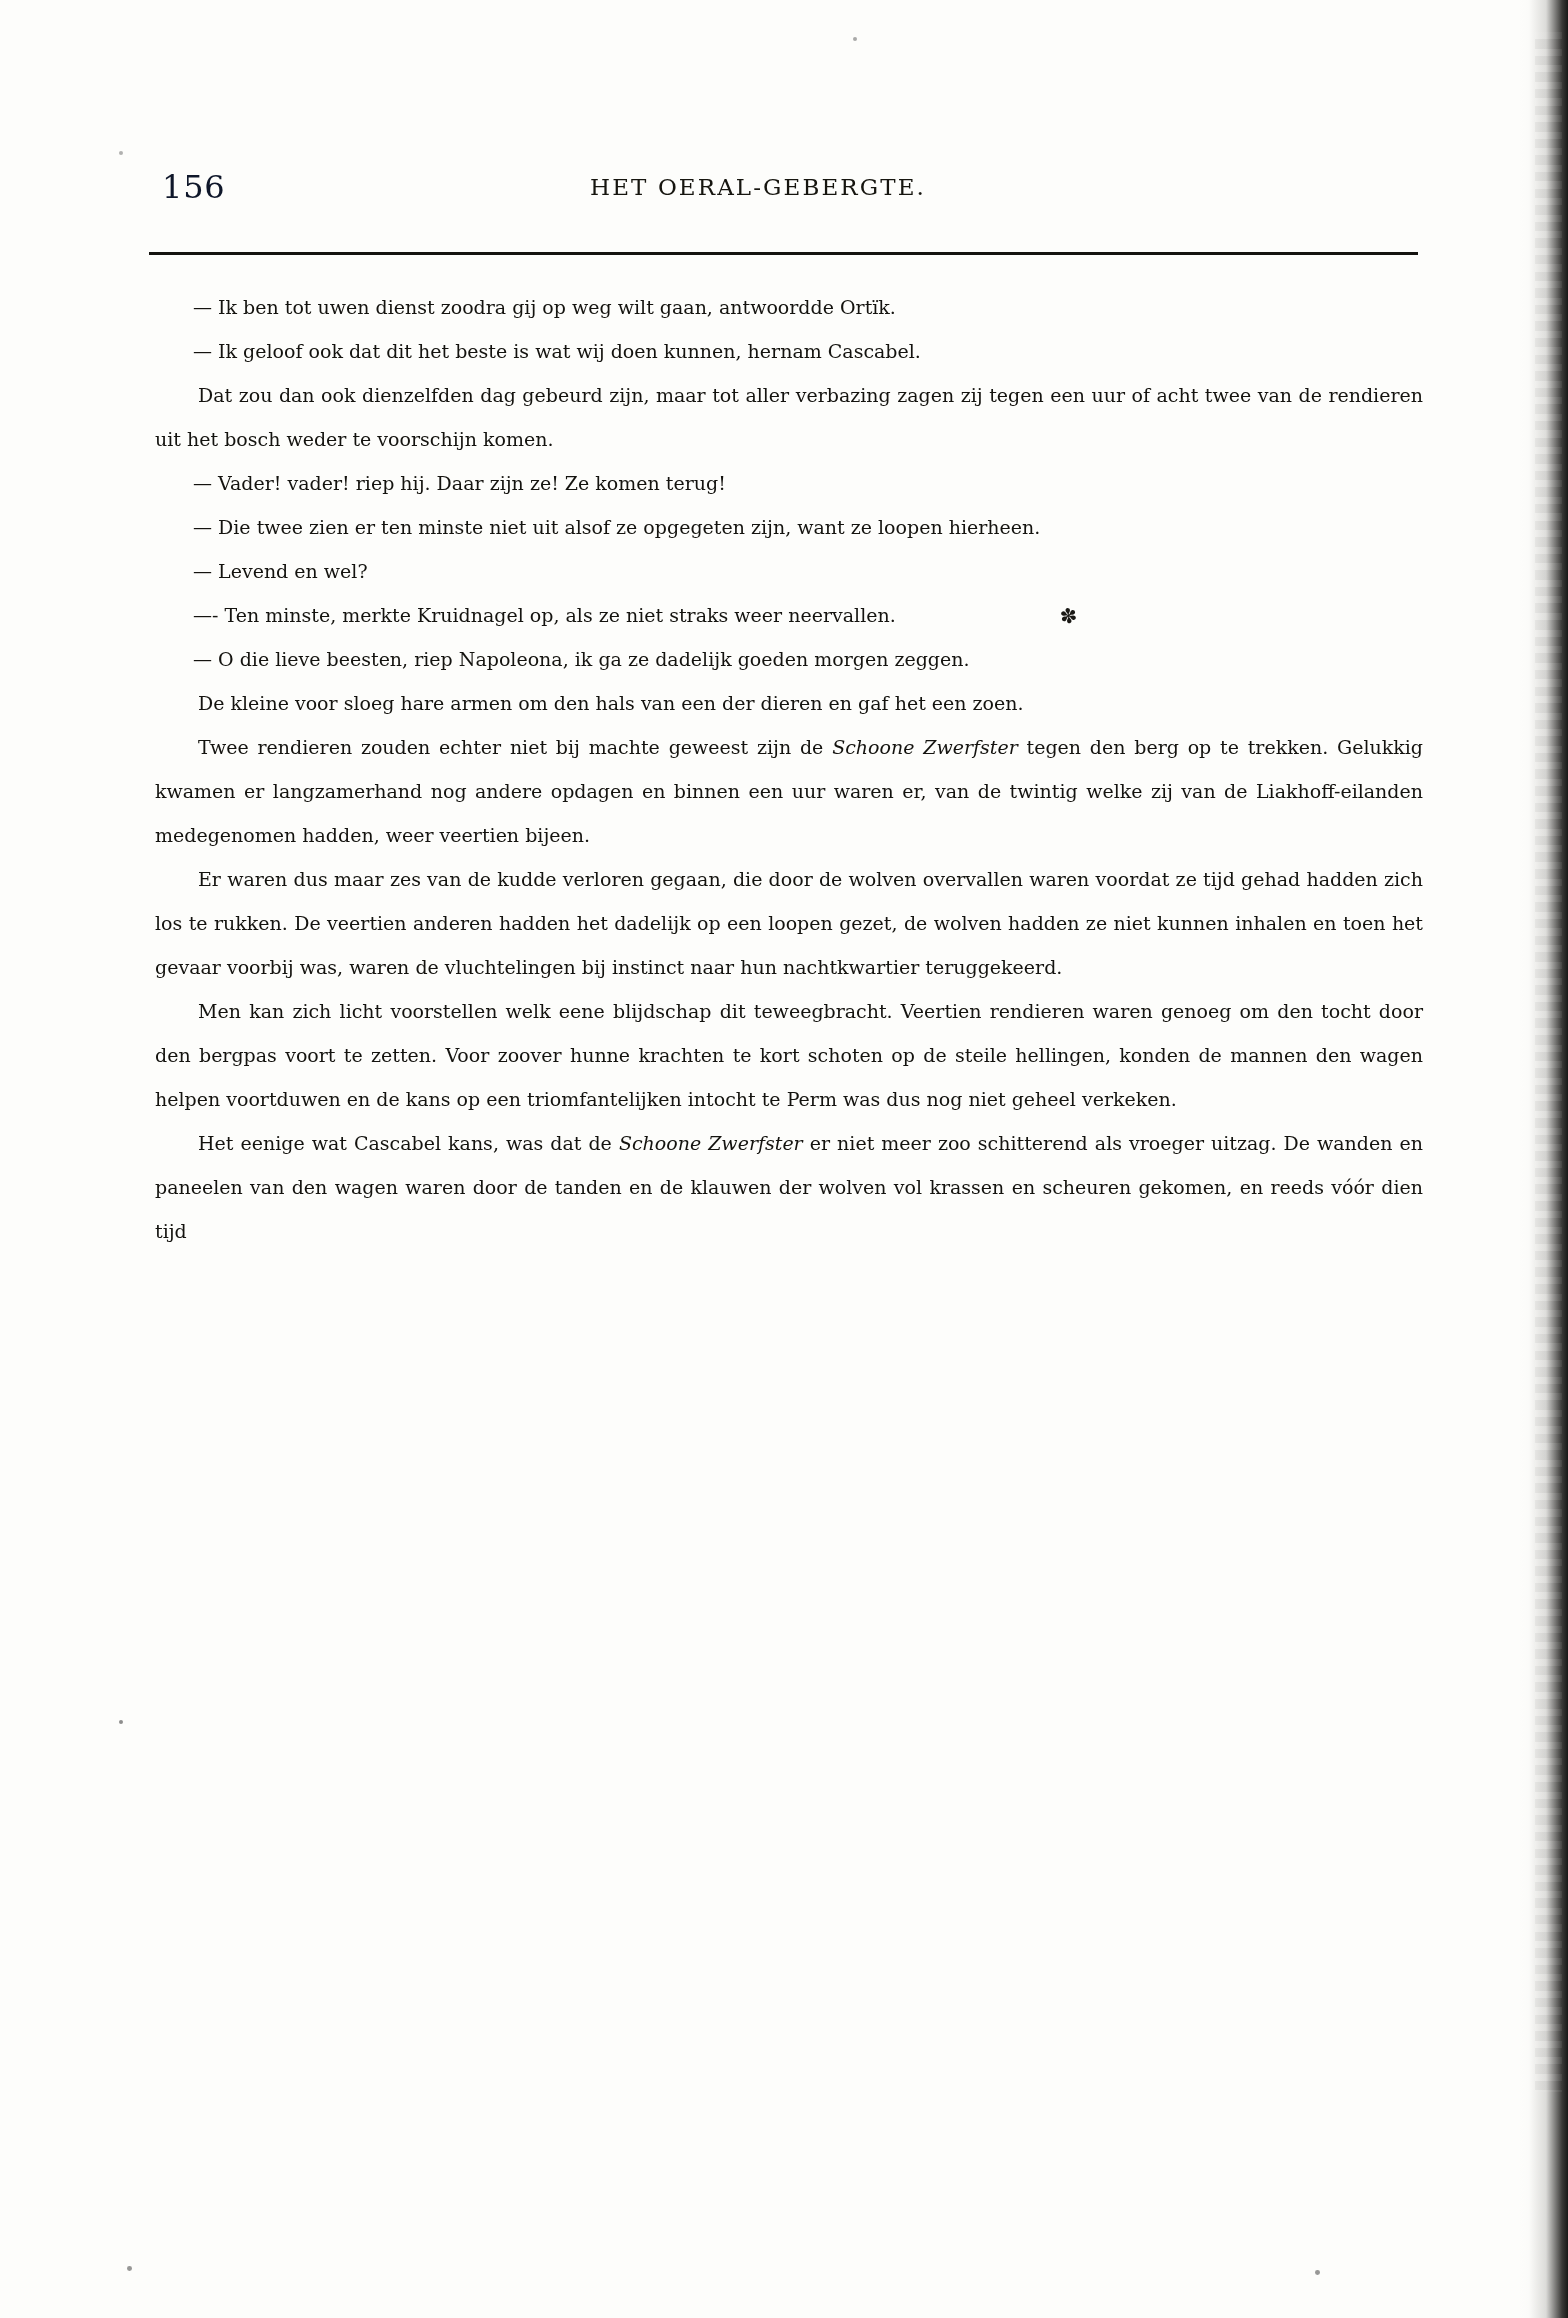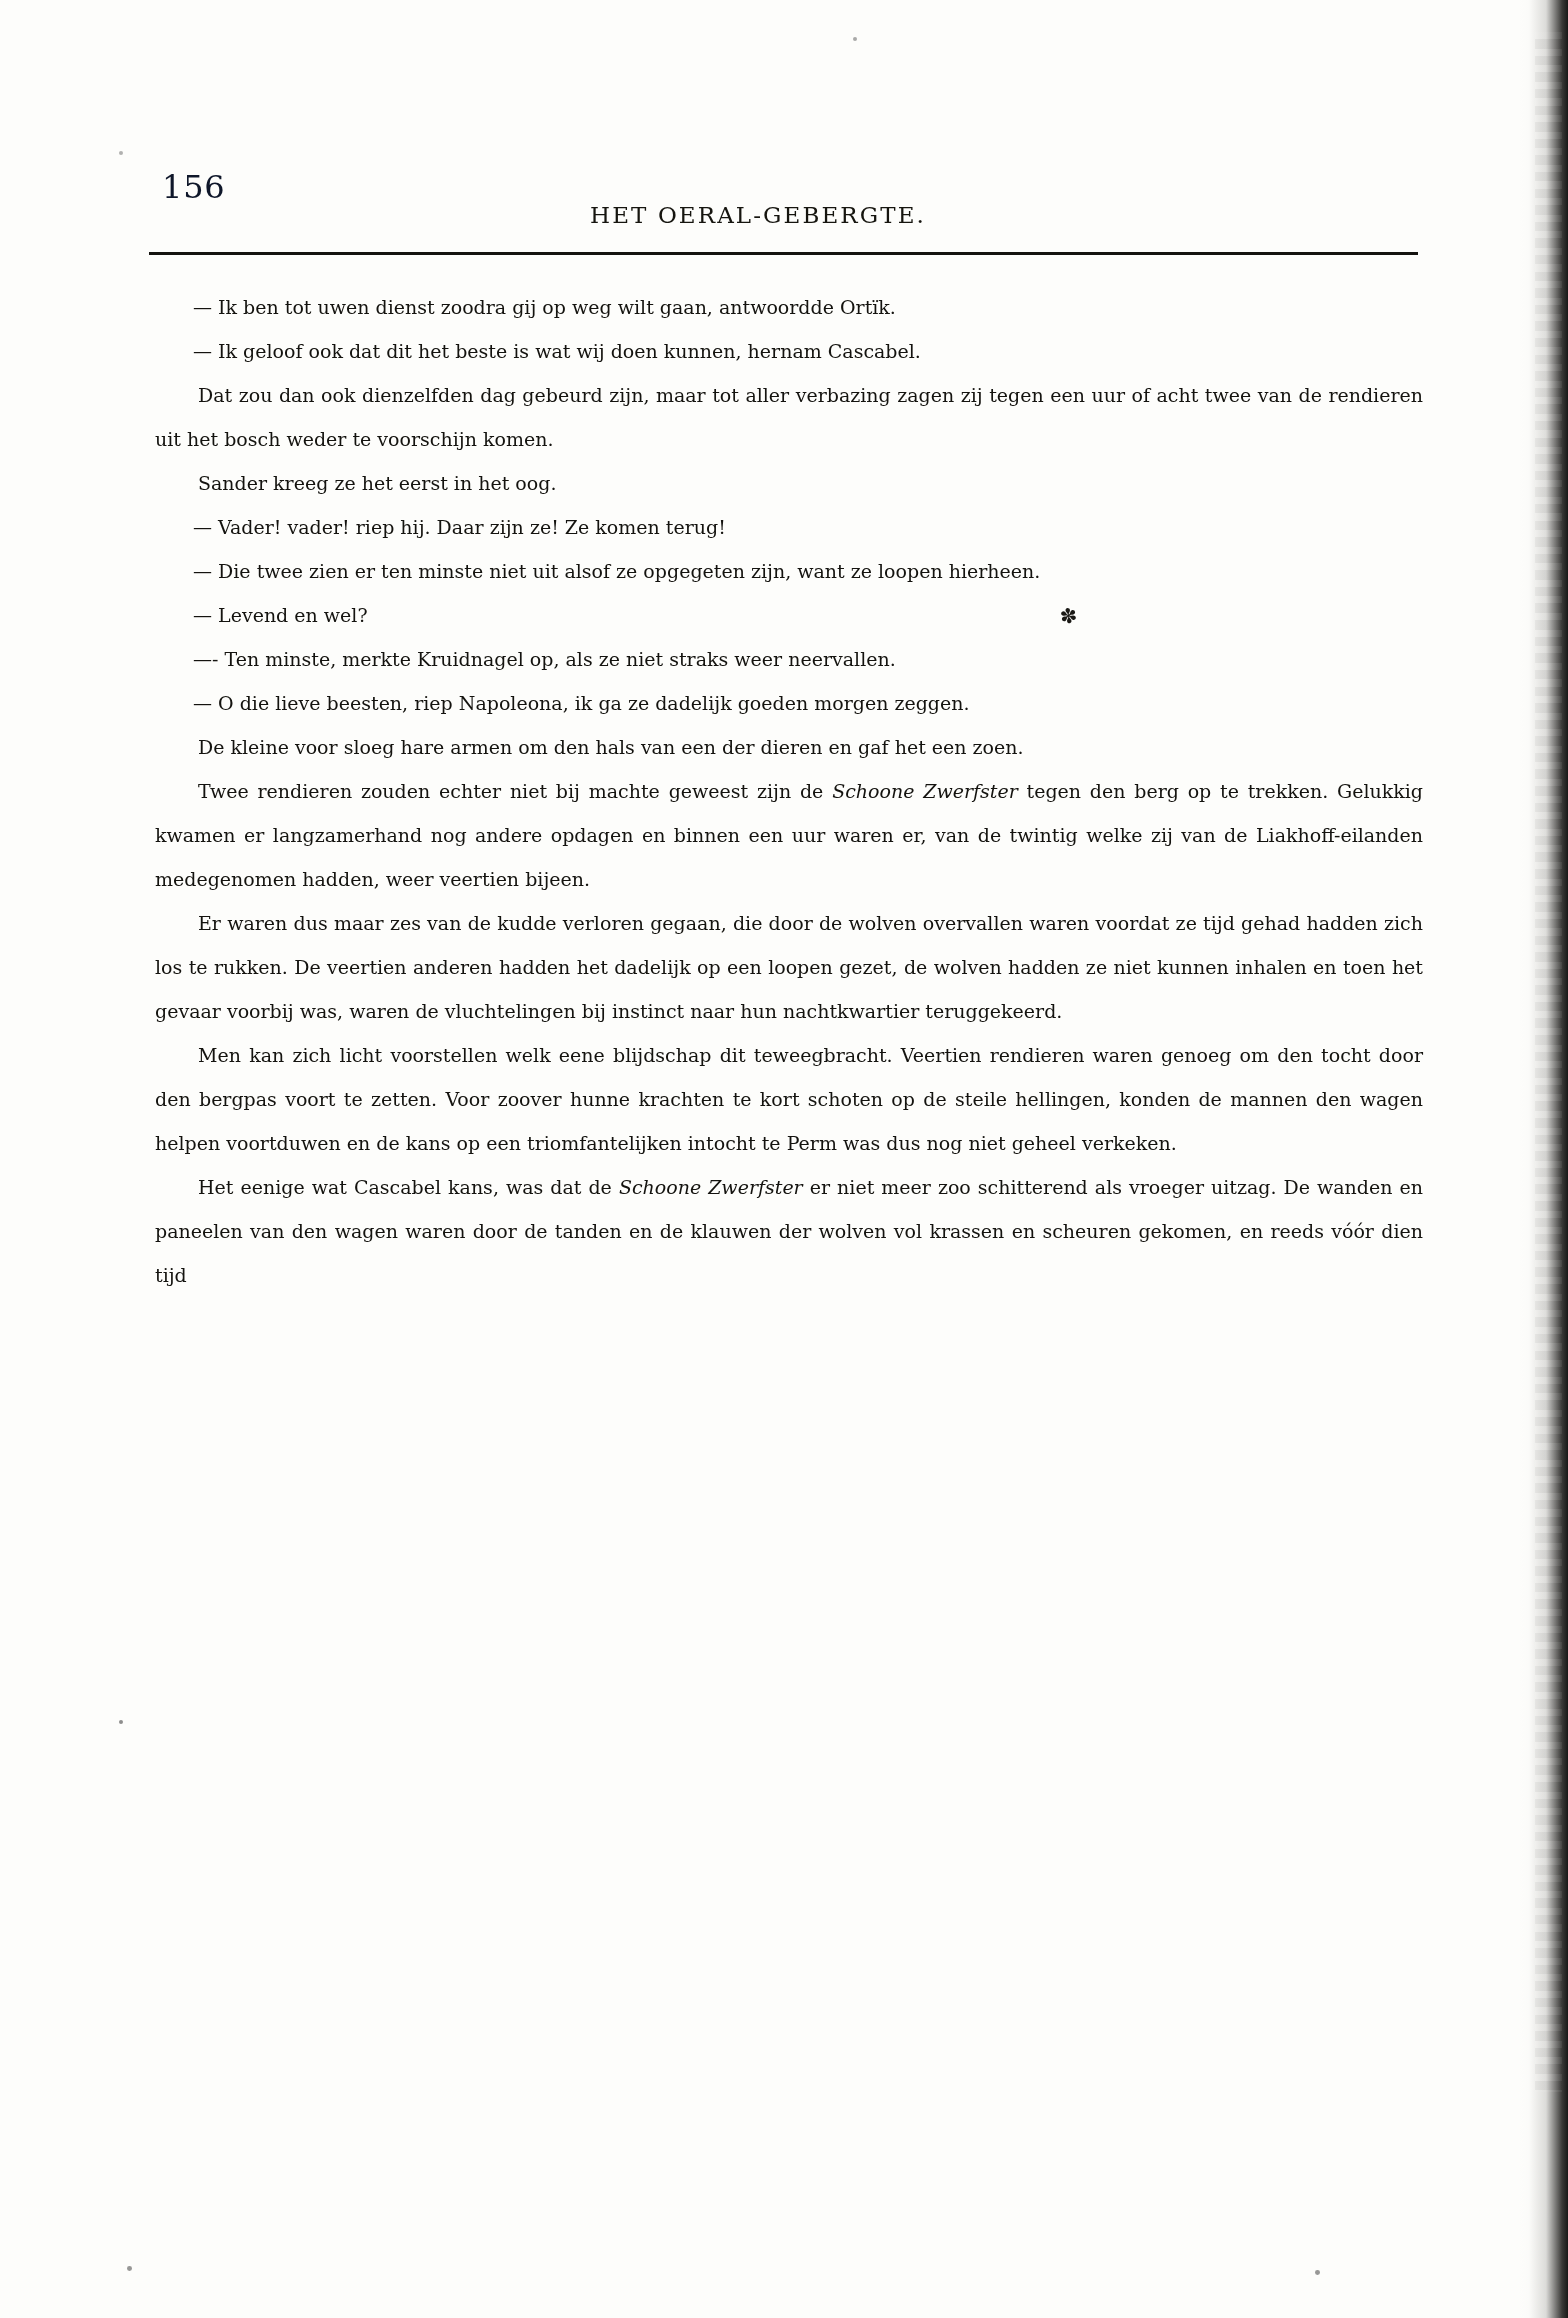--- a/index.html
+++ b/index.html
@@ -69,21 +69,20 @@
     color: #0f172a;
     font-family: "DejaVu Serif", serif;
   }
   .runhead {
     position: absolute;
     left: 428px;
     top: 6.3px;
     font-size: 23px;
     letter-spacing: 2.1px;
     color: #16150f;
-    margin-top: 28px;
   }
   .rule {
     position: absolute;
     left: 149px;
     top: 252px;
     width: 1269px;
     height: 3.2px;
     background: #14130f;
   }
 
@@ -139,21 +138,20 @@
   <div class="header">
     <div class="folio">156</div>
     <div class="runhead">HET OERAL-GEBERGTE.</div>
   </div>
   <div class="rule"></div>
 
   <div class="body-text">
     <p class="dash">— Ik ben tot uwen dienst zoodra gij op weg wilt gaan, antwoordde Ortïk.</p>
     <p class="dash">— Ik geloof ook dat dit het beste is wat wij doen kunnen, hernam Cascabel.</p>
     <p class="ind">Dat zou dan ook dienzelfden dag gebeurd zijn, maar tot aller verbazing zagen zij tegen een uur of acht twee van de rendieren uit het bosch weder te voorschijn komen.</p>
-    <p class="ind">Sander kreeg ze het eerst in het oog.</p>
     <p class="dash">— Vader! vader! riep hij.  Daar zijn ze!  Ze komen terug!</p>
     <p class="dash">— Die twee zien er ten minste niet uit alsof ze opgegeten zijn, want ze loopen hierheen.</p>
     <p class="dash">— Levend en wel?</p>
     <p class="dash">—- Ten minste, merkte Kruidnagel op, als ze niet straks weer neervallen.</p>
     <p class="dash">— O die lieve beesten, riep Napoleona, ik ga ze dadelijk goeden morgen zeggen.</p>
     <p class="ind">De kleine voor sloeg hare armen om den hals van een der dieren en gaf het een zoen.</p>
     <p class="ind">
       <span>Twee rendieren zouden echter niet bij machte geweest zijn de </span><span class="it">Schoone Zwerfster</span><span> tegen den berg op te trekken. Gelukkig kwamen er langzamerhand nog andere opdagen en binnen een uur waren er, van de twintig welke zij van de Liakhoff-eilanden medegenomen hadden, weer veertien bijeen.</span>
     </p>
     <p class="ind">Er waren dus maar zes van de kudde verloren gegaan, die door de wolven overvallen waren voordat ze tijd gehad hadden zich los te rukken.  De veertien anderen hadden het dadelijk op een loopen gezet, de wolven hadden ze niet kunnen inhalen en toen het gevaar voorbij was, waren de vluchtelingen bij instinct naar hun nachtkwartier teruggekeerd.</p>

